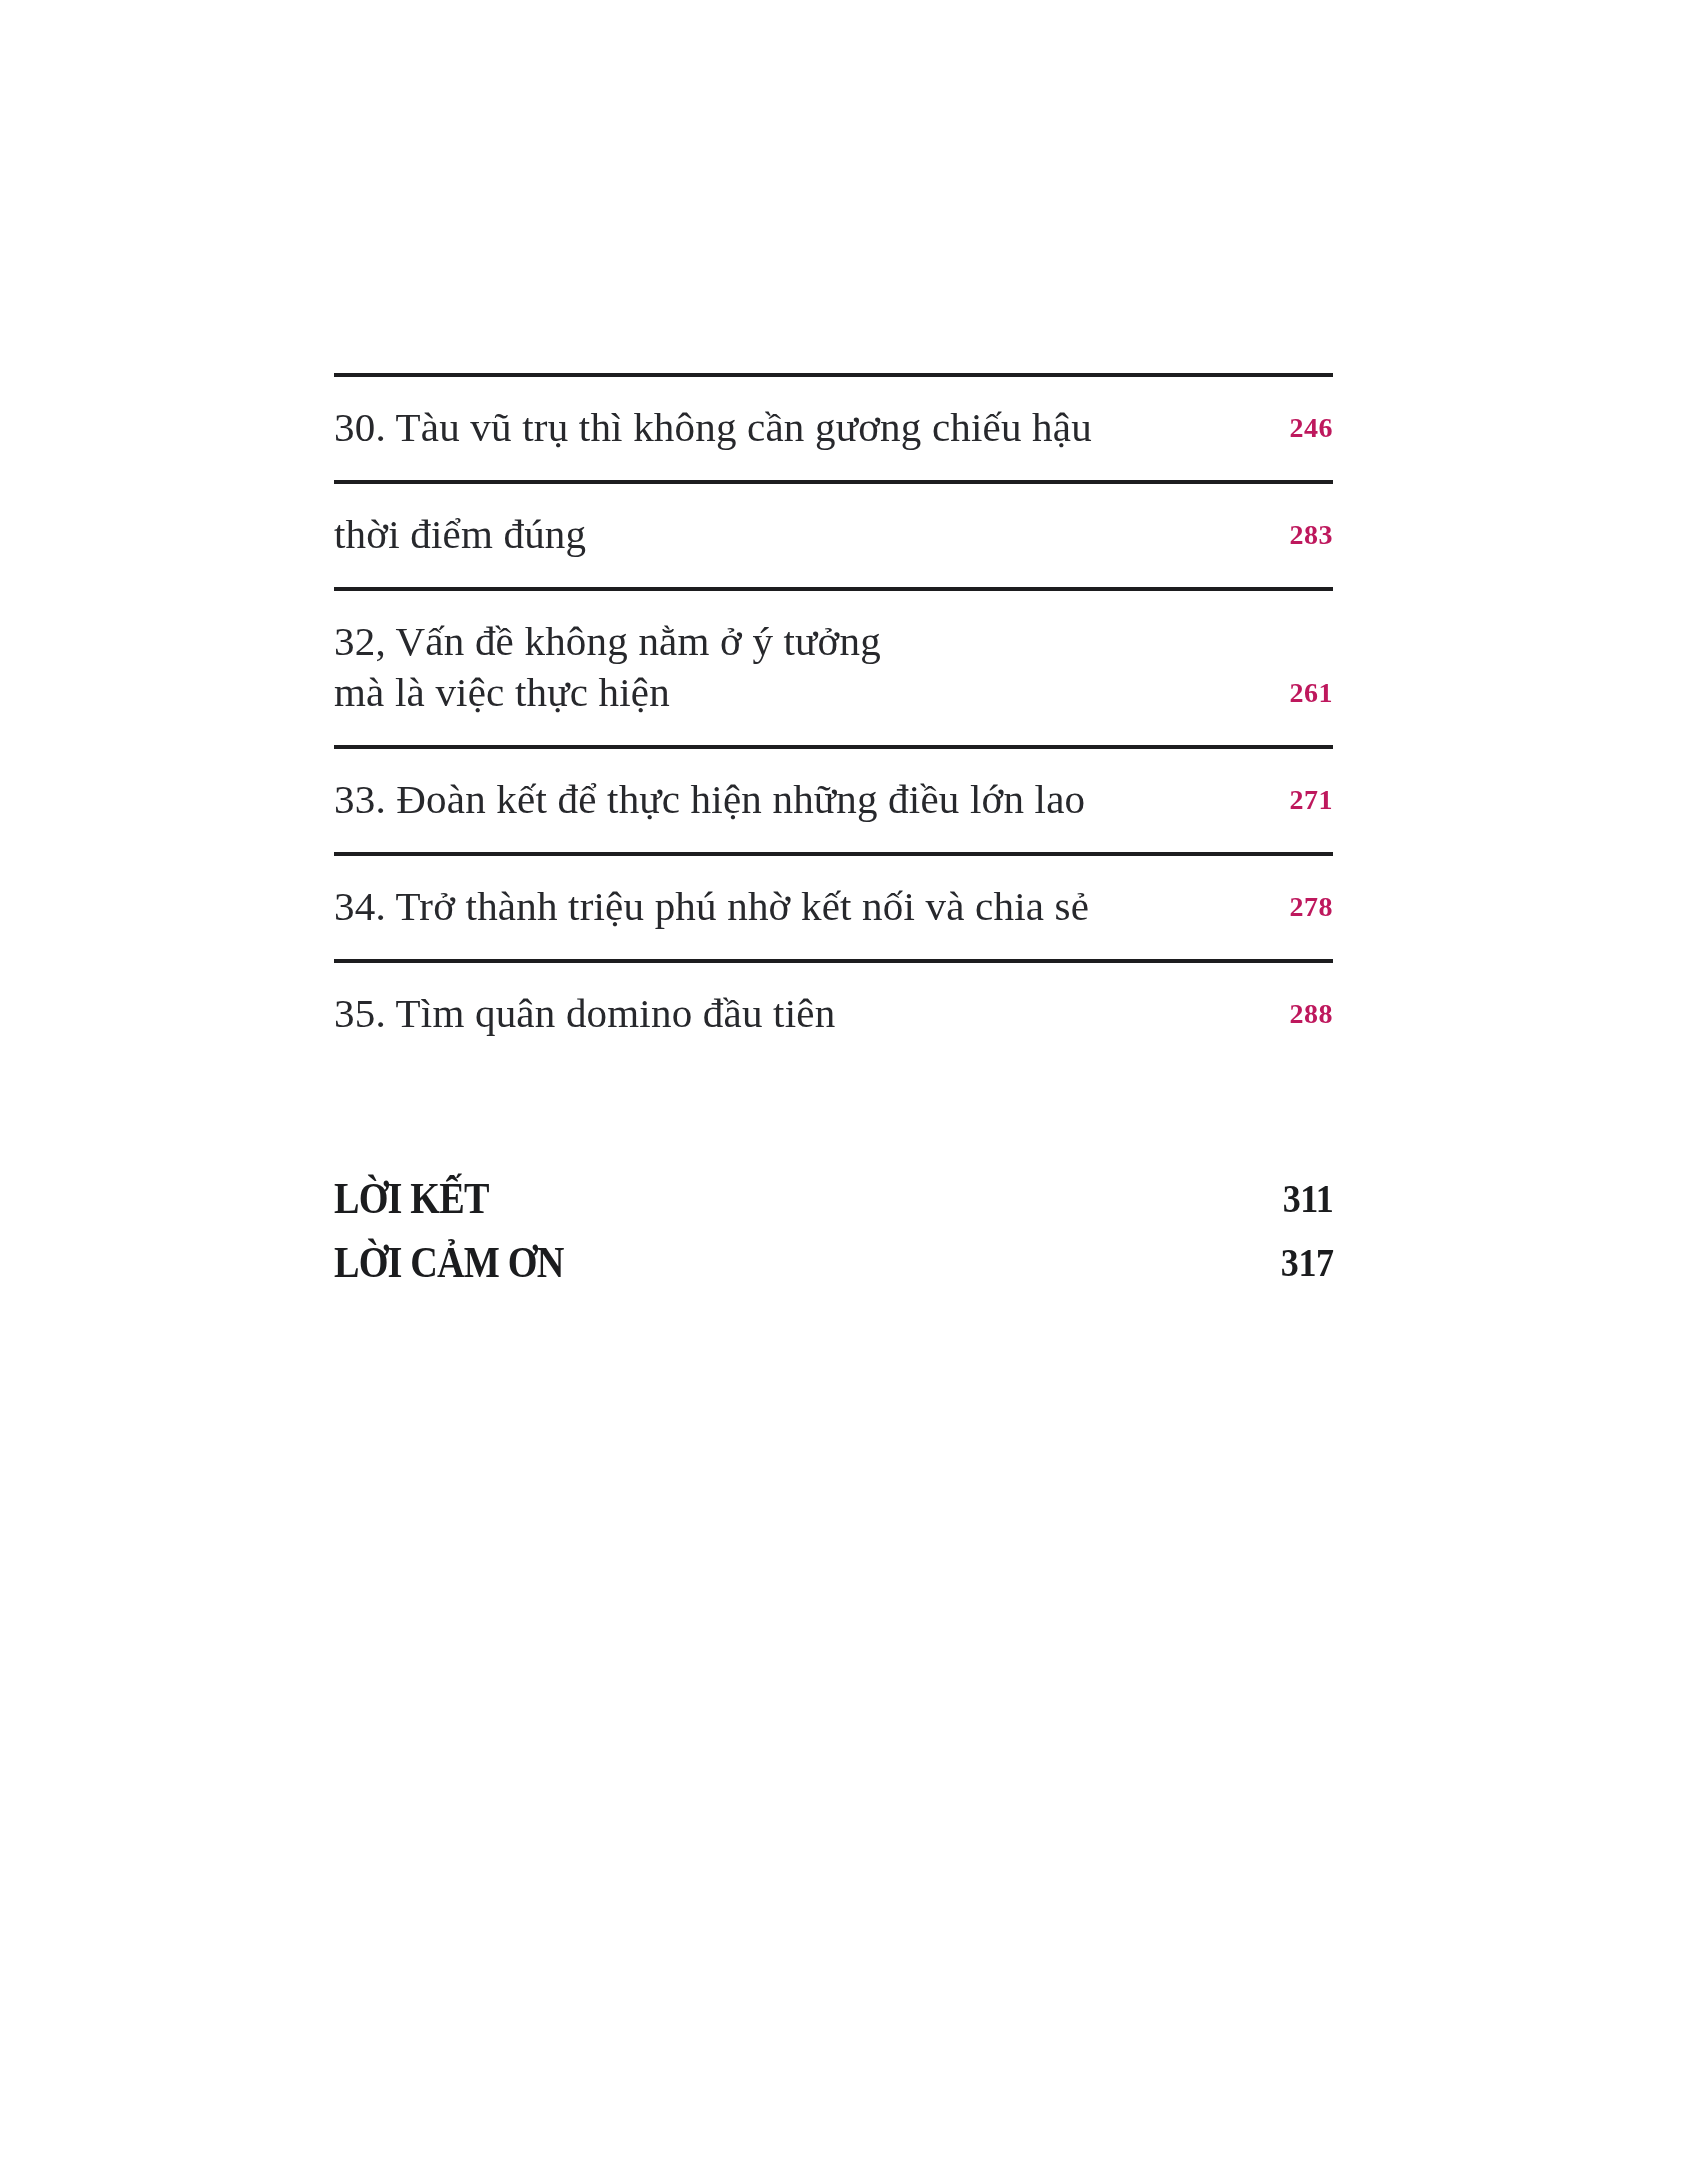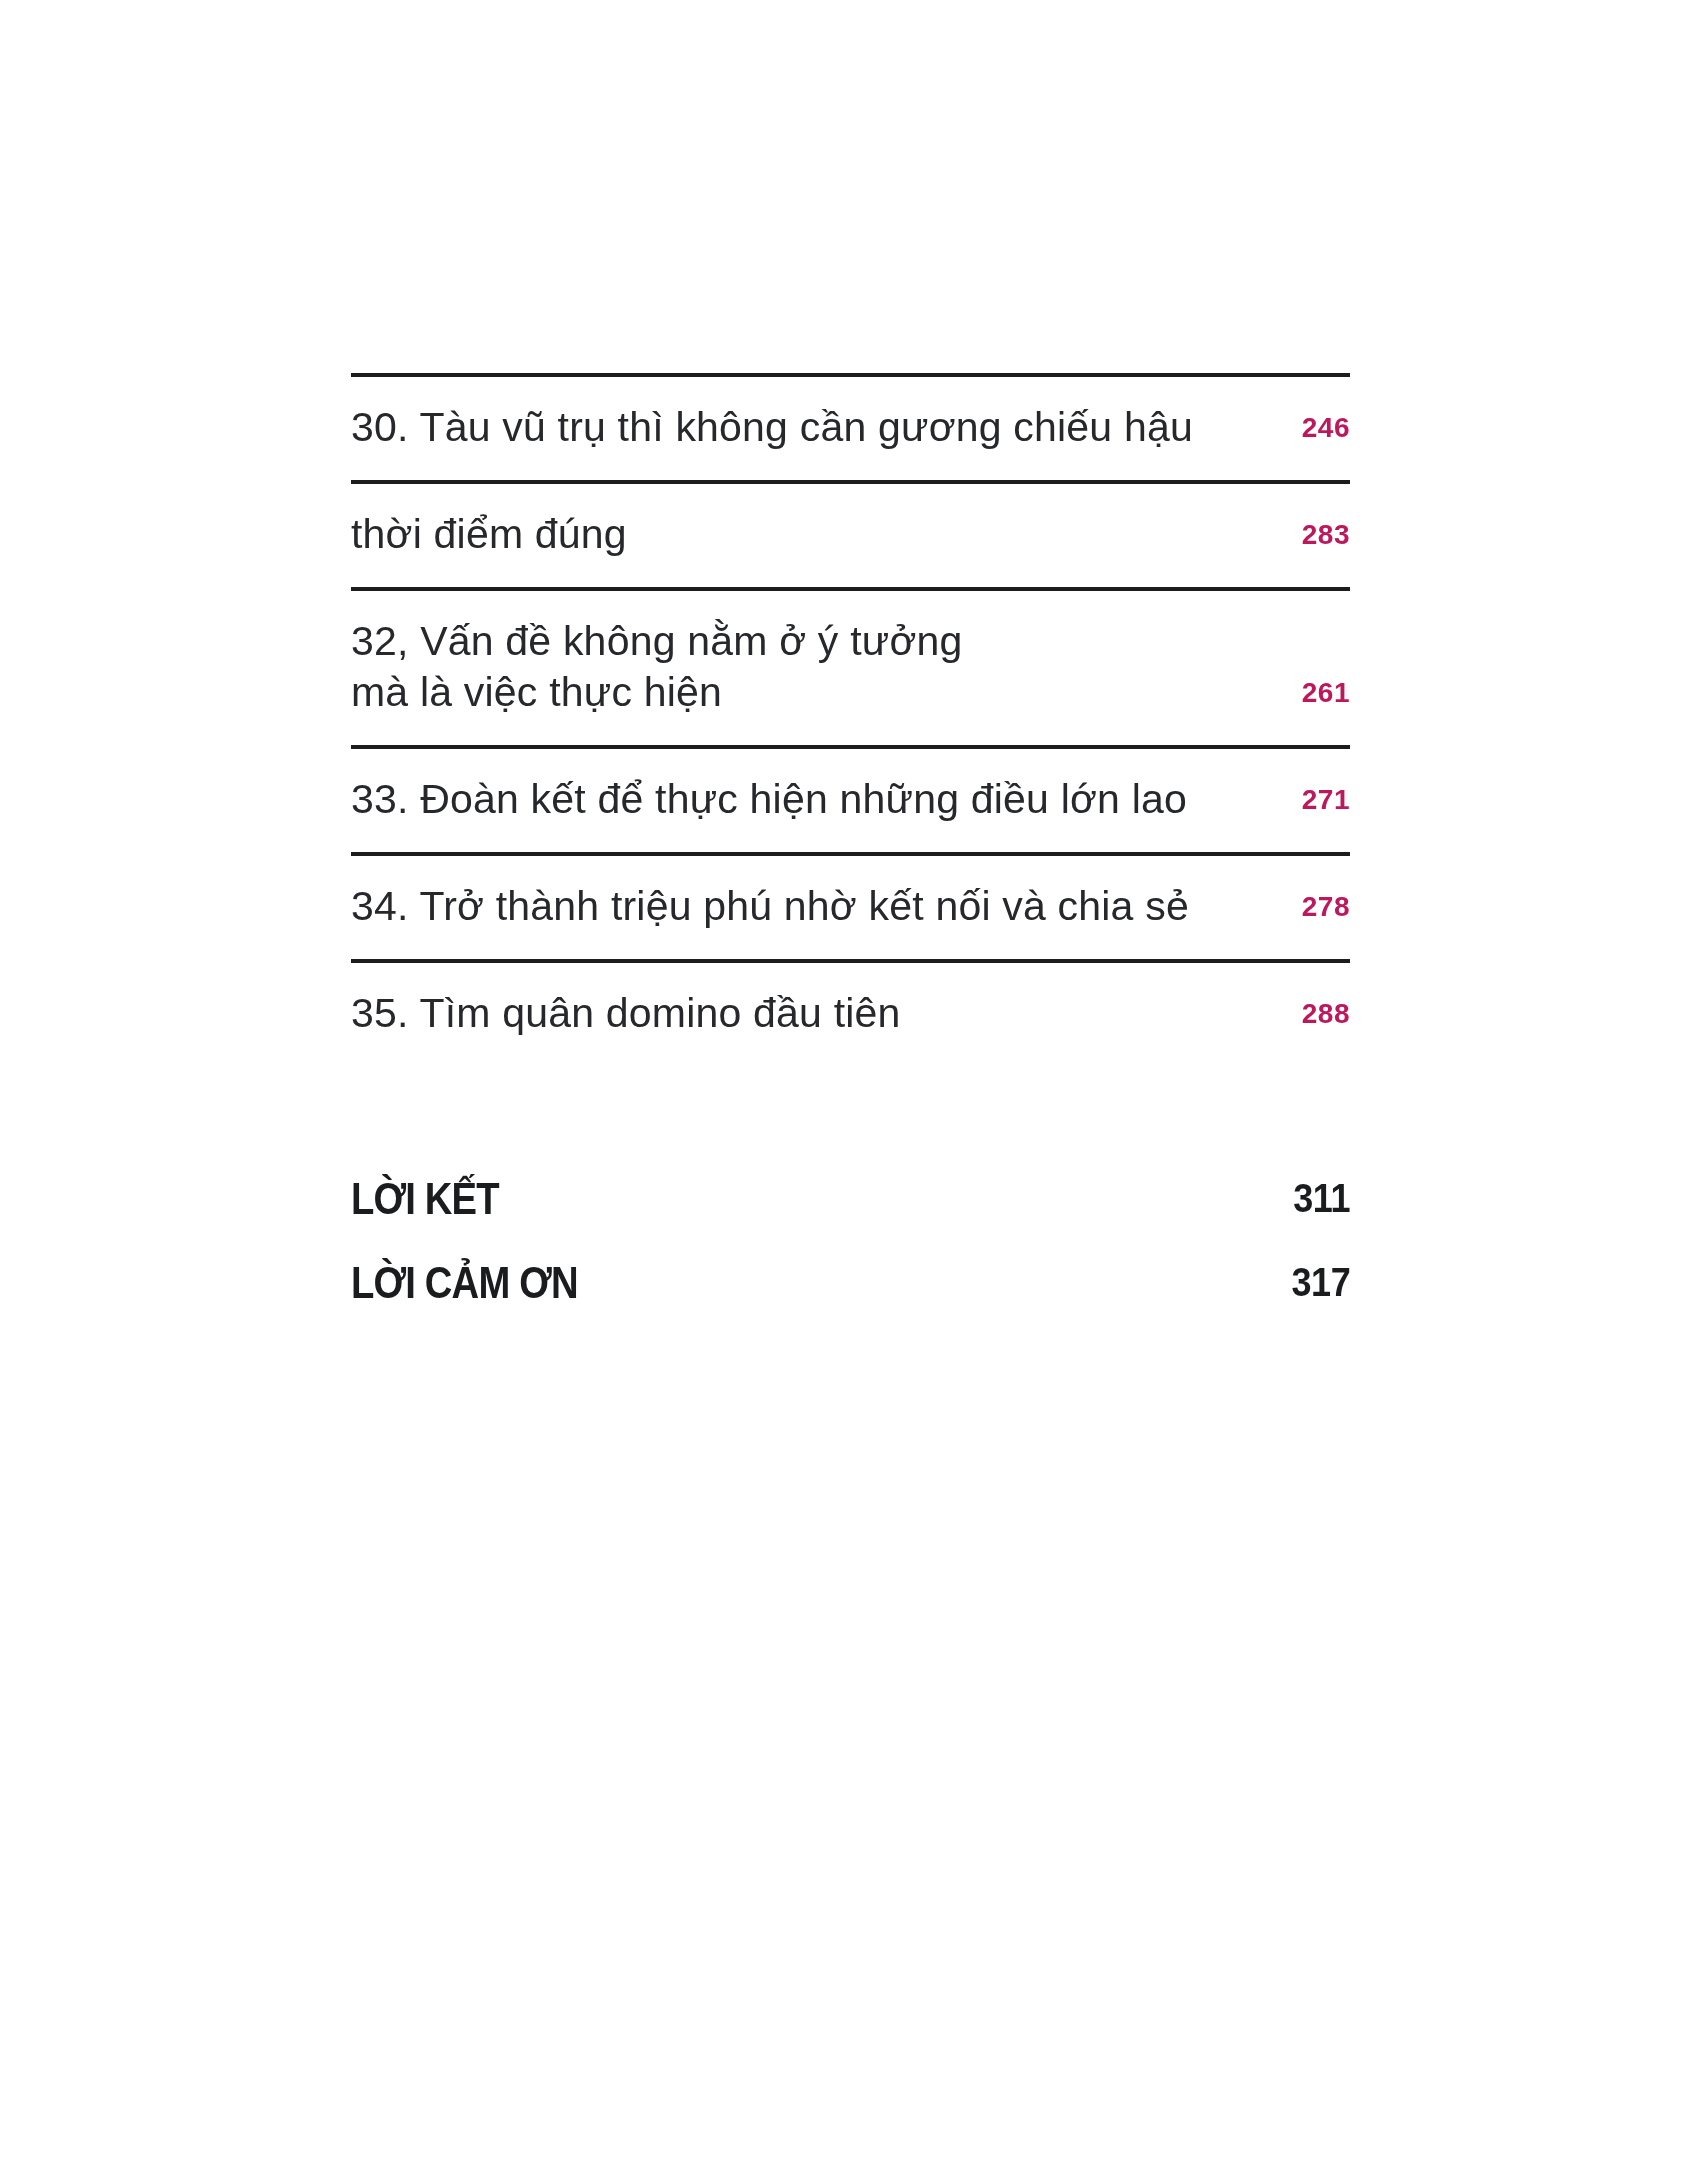--- a/index.html
+++ b/index.html
@@ -9,23 +9,24 @@
   }
   body {
     position: relative;
     width: 1683px;
     height: 2178px;
     font-family: "Liberation Sans", sans-serif;
     color: #222327;
   }
   .toc {
     position: absolute;
-    left: 351px;
+    left: 334px;
     top: 373px;
     width: 999px;
+    font-family: Liberation Serif, serif;
   }
   .toc-entry {
     display: flex;
     justify-content: space-between;
     align-items: flex-end;
     border-top: 4px solid #1d1d1f;
     padding: 25px 0 27px 0;
   }
   .chapter-title {
     font-size: 41px;
@@ -47,21 +48,21 @@
   }
   .backmatter {
     margin-top: 107px;
   }
   .backmatter-row {
     display: flex;
     justify-content: space-between;
     align-items: flex-end;
   }
   .backmatter-row + .backmatter-row {
-    margin-top: 33px;
+    margin-top: 13px;
   }
   .backmatter-label {
     font-size: 45px;
     line-height: 51px;
     font-weight: 700;
     color: #1b1c1e;
     letter-spacing: -1px;
     transform: scaleX(0.85);
     transform-origin: left bottom;
     white-space: nowrap;

